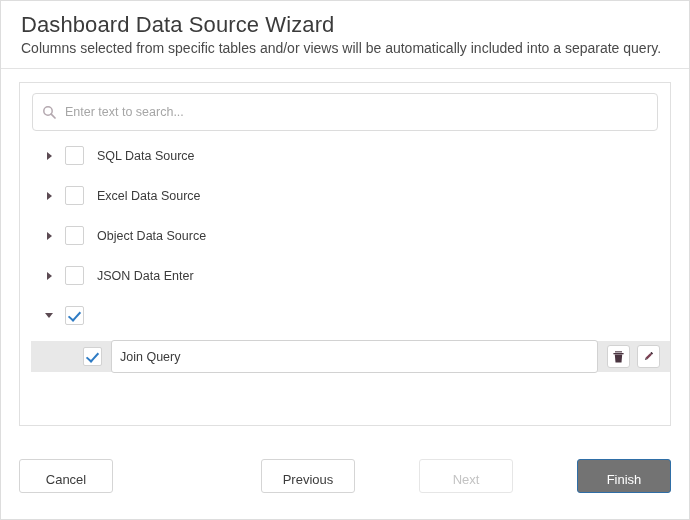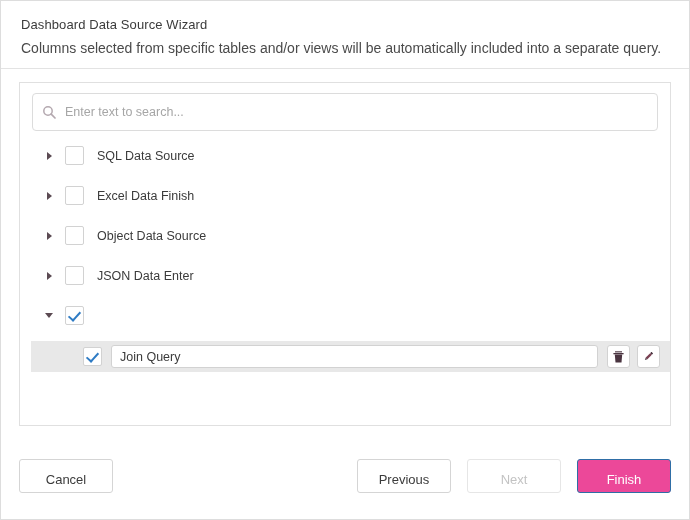--- a/index.html
+++ b/index.html
@@ -26,21 +26,21 @@
     flex-direction: column;
   }
 
   
   .wizard-header {
     box-sizing: border-box;
     padding: 13px 20px 11px 20px;
     border-bottom: 1px solid #e3e3e3;
   }
   .wizard-title {
-    font-size: 13px;
+    font-size: 22px;
     font-weight: 400;
     color: #3b3b3b;
     line-height: 22px;
     letter-spacing: .1px;
   }
   .wizard-subtitle {
     margin-top: 4px;
     font-size: 14px;
     font-weight: 400;
     color: #4a4a4a;
@@ -174,21 +174,21 @@
     margin-right: 0;
     padding-left: 52px;
     padding-right: 10px;
     box-sizing: border-box;
     background: #e8e8e8;
   }
   .child-row .cbox { margin-left: 0; }
   .child-name {
     flex: 1 1 auto;
     box-sizing: border-box;
-    height: 23px;
+    height: 33px;
     margin-left: 9px;
     margin-right: 9px;
     border: 1px solid #d2d2d2;
     border-radius: 3px;
     background: #ffffff;
     font-family: "Liberation Sans", sans-serif;
     font-size: 12.5px;
     color: #3b3b3b;
     padding: 0 8px;
     outline: none;
@@ -217,20 +217,21 @@
     box-sizing: border-box;
     height: 86px;
     padding: 0 18px;
     display: flex;
     align-items: center;
   }
   .footer-right {
     margin-left: auto;
     display: flex;
     align-items: center;
+    gap: 48px;
   }
   .btn {
     box-sizing: border-box;
     min-width: 94px;
     height: 34px;
     border: 1px solid #d5d5d5;
     border-radius: 3px;
     background: #ffffff;
     color: #3b3b3b;
     font-family: "Liberation Sans", sans-serif;
@@ -238,21 +239,21 @@
     cursor: pointer;
     padding: 12px 14px;
   }
   .btn + .btn { margin-left: 16px; }
   .btn.disabled {
     color: #c3c3c3;
     border-color: #e6e6e6;
     cursor: default;
   }
   .btn.primary {
-    background: #ec4899;
+    background: #737373;
     border-color: #2f6ea6;
     color: #ffffff;
   }
 </style>
 </head>
 <body>
 
 <div class="wizard-window">
 
   <div class="wizard-header">
@@ -281,21 +282,21 @@
             </span>
           <span class="cbox"></span>
           <span class="tree-label">SQL Data Source</span>
         </li>
 
         <li class="tree-row">
           <span class="toggle">
               <span class="arrow-right"></span>
             </span>
           <span class="cbox"></span>
-          <span class="tree-label">Excel Data Finish</span>
+          <span class="tree-label">Excel Data Source</span>
         </li>
 
         <li class="tree-row">
           <span class="toggle">
               <span class="arrow-right"></span>
             </span>
           <span class="cbox"></span>
           <span class="tree-label">Object Data Source</span>
         </li>
 

